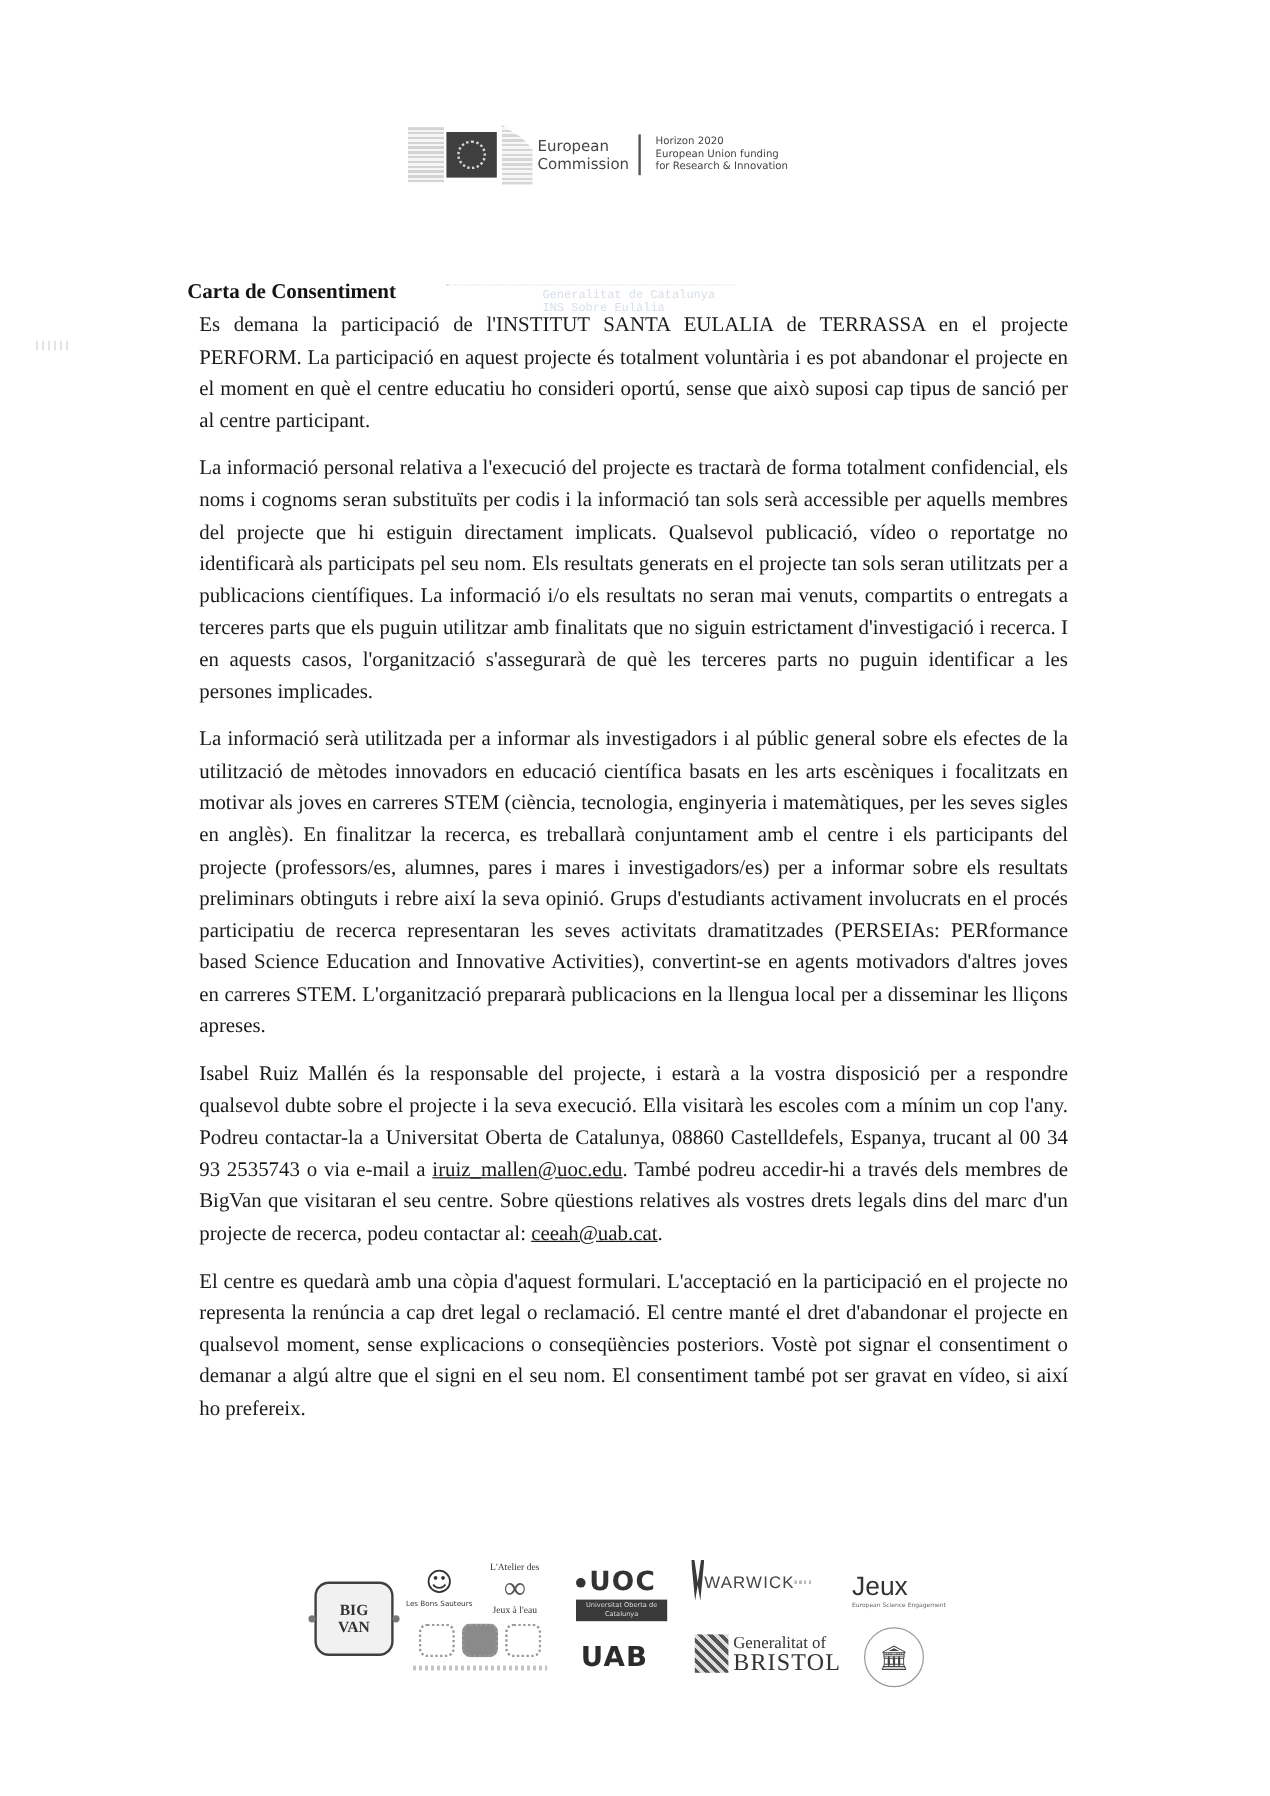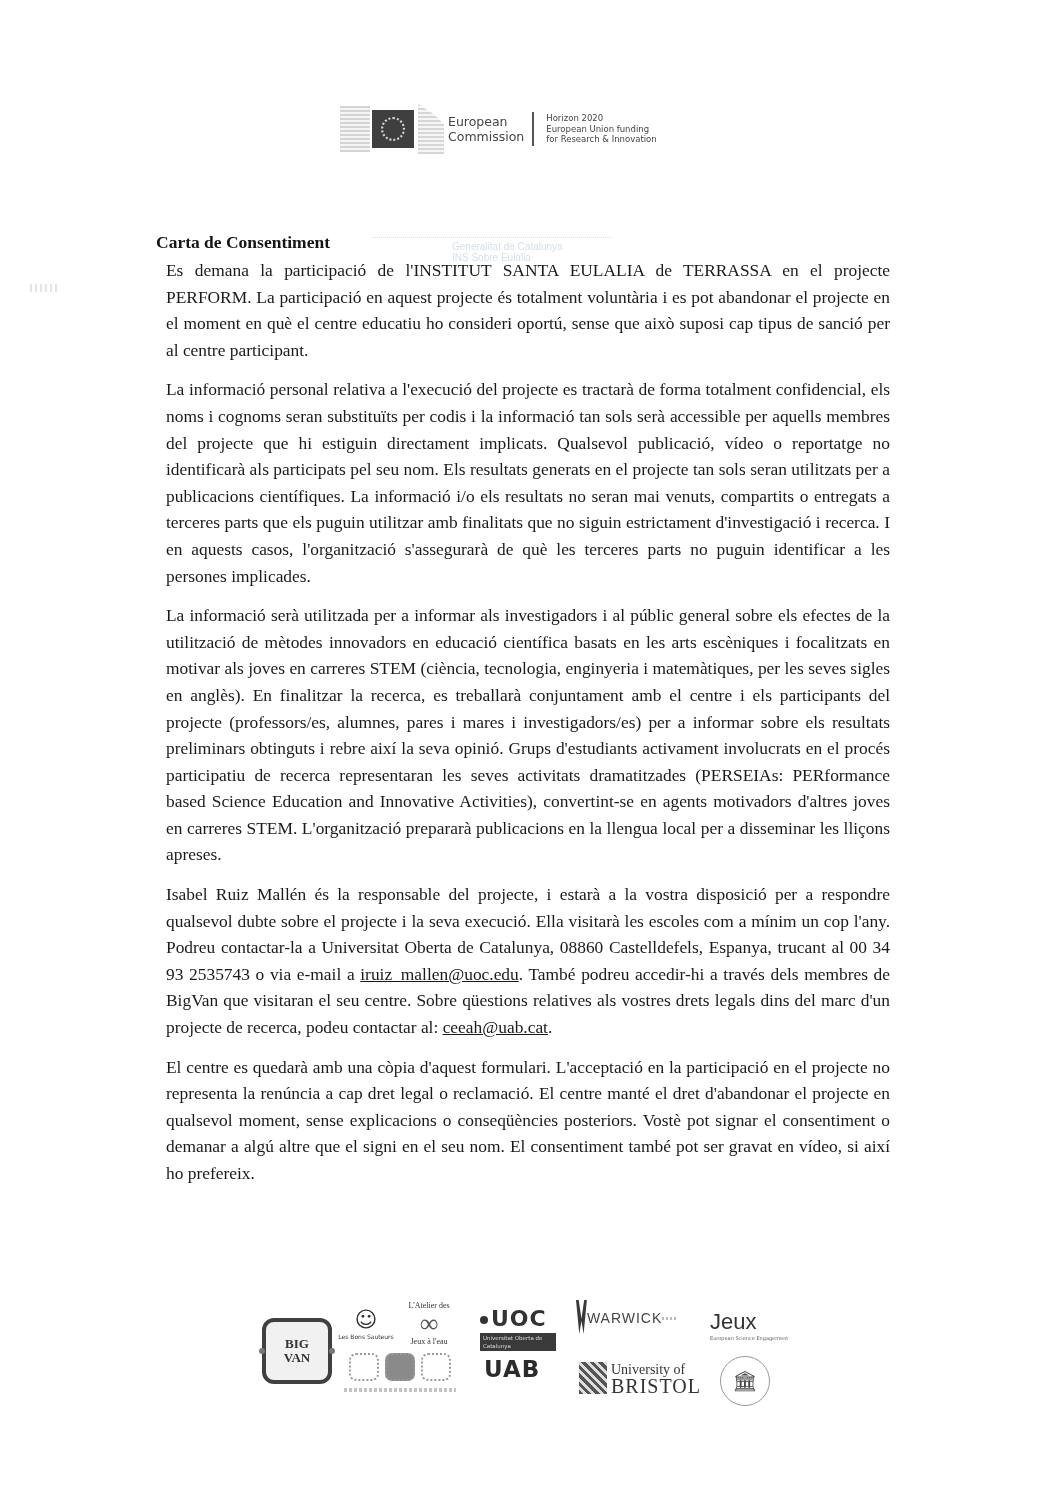--- a/index.html
+++ b/index.html
@@ -14,50 +14,50 @@
   .ec-building2 { width: 26px; height: 50px; background: repeating-linear-gradient(0deg, #cfcfcf 0 2px, #f5f5f5 2px 4px); clip-path: polygon(0 0, 60% 20%, 100% 40%, 100% 100%, 0 100%); margin-right: 4px; opacity: .85; }
   .ec-name { font-family: "DejaVu Sans", sans-serif; font-size: 12.5px; line-height: 15px; color: #444; }
   .ec-divider { width: 2px; height: 34px; background: #555; margin: 0 12px 0 8px; }
   .h2020 { font-family: "DejaVu Sans", sans-serif; font-size: 8.5px; line-height: 10.5px; color: #444; }
 
   
   .title { position: absolute; left: 0; right: 0; top: 178px; text-align: center; font-weight: bold; font-size: 17.5px; line-height: 23px; color: #151515; }
   .subhead { position: absolute; left: 156px; top: 232px; font-weight: bold; font-size: 17.5px; color: #151515; }
 
   
-  .stamp { position: absolute; left: 452px; top: 241px; width: 150px; height: 40px; color: #b8c4d6; font-family: Liberation Sans, sans-serif; font-size: 10px; opacity: .55; }
+  .stamp { position: absolute; left: 452px; top: 241px; width: 150px; height: 40px; color: #b8c4d6; font-family: Liberation Mono, monospace; font-size: 10px; opacity: .55; }
   .stamp .line { display: block; }
   .stamp .bar { position: absolute; left: -80px; top: -4px; width: 240px; border-top: 1px dotted #c3ccd9; }
 
   .scan-mark { position: absolute; left: 30px; top: 284px; width: 28px; height: 8px; background: repeating-linear-gradient(90deg, #d8d8d8 0 2px, transparent 2px 5px); opacity: .7; }
 
   
   .body { position: absolute; left: 166px; width: 724px; top: 257px; font-size: 17.4px; line-height: 26.6px; text-align: justify; }
   .body p { margin: 0 0 13px 0; }
   .body .link { text-decoration: underline; }
 
   
   .footer { position: absolute; left: 258px; top: 1298px; width: 540px; height: 110px; }
   .logo { position: absolute; display: flex; align-items: center; justify-content: center; color: #333; font-family: "DejaVu Sans", sans-serif; }
-  .bigvan { left: 4px; top: 20px; width: 62px; height: 58px; border: 4px solid #404040; border-radius: 12px; font-family: "Liberation Serif", serif; font-weight: bold; font-size: 13px; flex-direction: column; line-height: 14px; background: #f1f1f1; }
+  .bigvan { left: 4px; top: 20px; width: 62px; height: 58px; border: 2px solid #404040; border-radius: 12px; font-family: "Liberation Serif", serif; font-weight: bold; font-size: 13px; flex-direction: column; line-height: 14px; background: #f1f1f1; }
   .bigvan .wheel { width: 6px; height: 6px; border-radius: 50%; background: #777; position: absolute; top: 26px; }
   .aumor { left: 80px; top: 2px; width: 56px; height: 46px; flex-direction: column; font-size: 6px; }
   .aumor .face { font-size: 22px; line-height: 26px; }
   .atelier { left: 140px; top: 2px; width: 62px; height: 48px; flex-direction: column; font-family: Liberation Serif, serif; font-size: 8px; line-height: 10px; }
   .atelier .inf { font-size: 26px; line-height: 26px; color: #555; }
   .badges { left: 86px; top: 54px; width: 112px; height: 40px; display: flex; gap: 6px; flex-wrap: wrap; justify-content: center; }
   .badge { width: 30px; height: 28px; border: 2px dotted #9a9a9a; border-radius: 7px; box-sizing: border-box; }
   .badge.dark { background: #8a8a8a; }
   .badge-caption { width: 112px; height: 4px; background: repeating-linear-gradient(90deg, #c4c4c4 0 3px, transparent 3px 5px); }
 
-  .uoc { left: 222px; top: 8px; width: 84px; flex-direction: column; align-items: flex-start; }
+  .uoc { left: 222px; top: 8px; width: 84px; flex-direction: column; align-items: flex-start; text-align: center; }
   .uoc .word { font-size: 22px; font-weight: bold; letter-spacing: 1px; color: #333; }
   .uoc .word::before { content: ""; display: inline-block; width: 8px; height: 8px; border-radius: 50%; background: #333; margin-right: 3px; vertical-align: middle; }
   .uoc .bar { width: 76px; height: 18px; background: #3a3a3a; color: #ddd; font-size: 5.5px; line-height: 8px; padding: 1px 3px; box-sizing: border-box; margin-top: 2px; }
-  .uab { left: 226px; top: 58px; font-size: 23px; font-weight: bold; letter-spacing: 1px; color: #2b2b2b; }
+  .uab { left: 226px; top: 70px; font-size: 23px; font-weight: bold; letter-spacing: 1px; color: #2b2b2b; }
 
   .warwick { left: 318px; top: 2px; width: 100px; flex-direction: row; }
   .warwick .w { width: 70px; height: 34px; background: #3a3a3a; clip-path: polygon(0 0, 25% 0, 50% 55%, 75% 0, 100% 0, 70% 100%, 50% 62%, 30% 100%); }
   .warwick .name { font-family: "Liberation Sans", sans-serif; font-size: 14px; letter-spacing: 1px; color: #444; margin-top: 2px; }
   .warwick .sub { width: 88px; height: 3px; background: repeating-linear-gradient(90deg, #bbb 0 2px, transparent 2px 4px); margin-top: 2px; }
   .bristol { left: 316px; top: 60px; width: 132px; height: 40px; }
   .bristol .crest { width: 28px; height: 32px; background: repeating-linear-gradient(45deg, #555 0 3px, #ddd 3px 6px); margin-right: 4px; }
   .bristol .txt { font-family: "Liberation Serif", serif; color: #333; line-height: 16px; }
   .bristol .t1 { font-size: 14px; display: block; }
   .bristol .t2 { font-size: 20px; letter-spacing: 1px; display: block; }
@@ -137,21 +137,21 @@
     </div>
     <div class="logo uab">UAB</div>
     <div class="logo warwick">
       <div class="w"></div>
       <span class="name">WARWICK</span>
       <div class="sub"></div>
     </div>
     <div class="logo bristol">
       <div class="crest"></div>
       <div class="txt">
-        <span class="t1">University of</span>
+        <span class="t1">Generalitat of</span>
         <span class="t2">BRISTOL</span>
       </div>
     </div>
     <div class="logo euscea">
       <span class="word">Jeux</span>
       <span class="sub">European Science Engagement</span>
     </div>
     <div class="logo unesco">🏛</div>
   </div>
 

